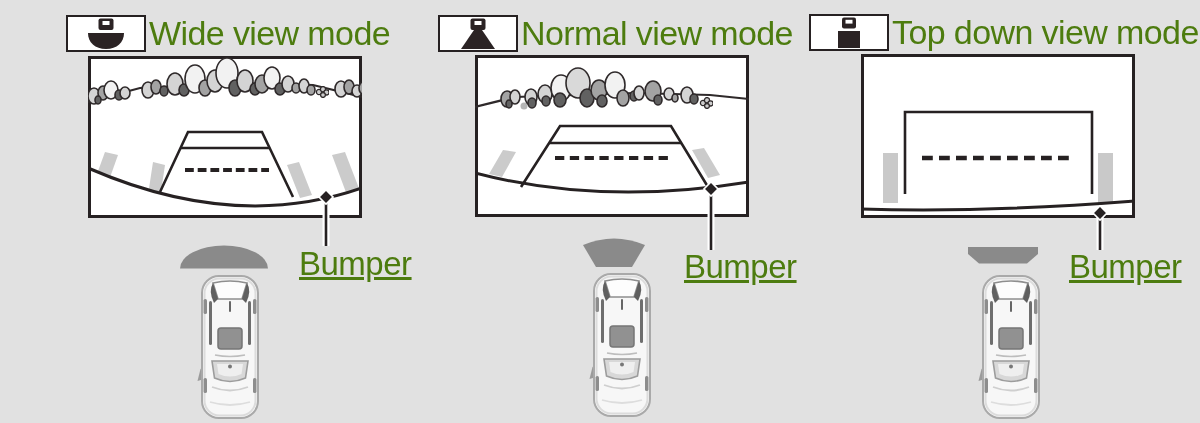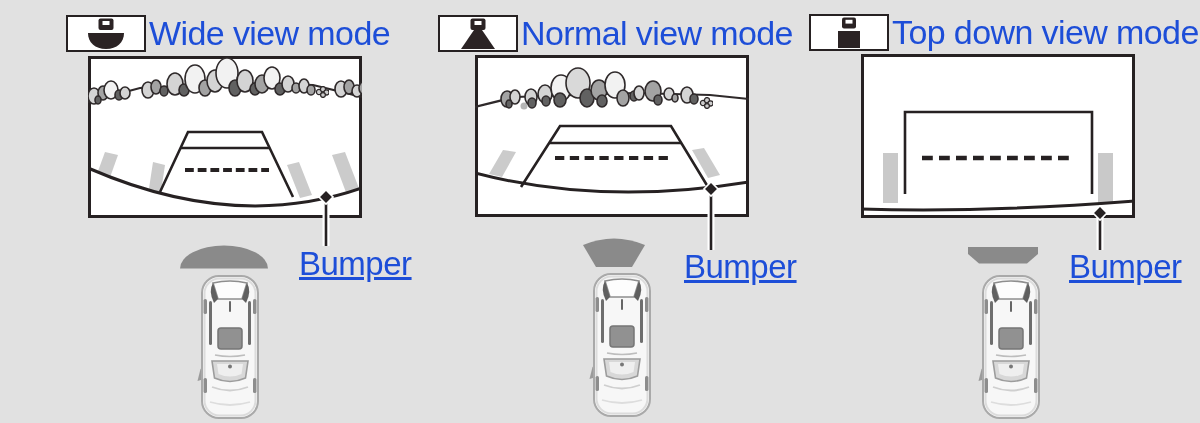--- a/index.html
+++ b/index.html
@@ -1,21 +1,21 @@
 <!DOCTYPE html>
 <html><head>
 <meta charset="utf-8">
 <style>
   html,body { margin:0; padding:0; }
   .stage {
     position: relative;
     width: 1200px; height: 423px;
     background: #e1e1e1;
     font-family: "Liberation Sans", sans-serif;
-    color: #1d4ed8;
+    color: #4d7c0f;
     overflow: hidden;
   }
   .hdr { position: absolute; height: 38px; display: flex; align-items: center; }
   .icon-box {
     width: 80px; height: 37px; box-sizing: border-box;
     background: #ffffff; border: 2.5px solid #262122;
     display: flex; align-items: center; justify-content: center;
     flex: 0 0 auto;
   }
   .hdr-title { font-size: 34px; line-height: 1; letter-spacing: -0.6px; white-space: nowrap; padding-left: 3px; }

